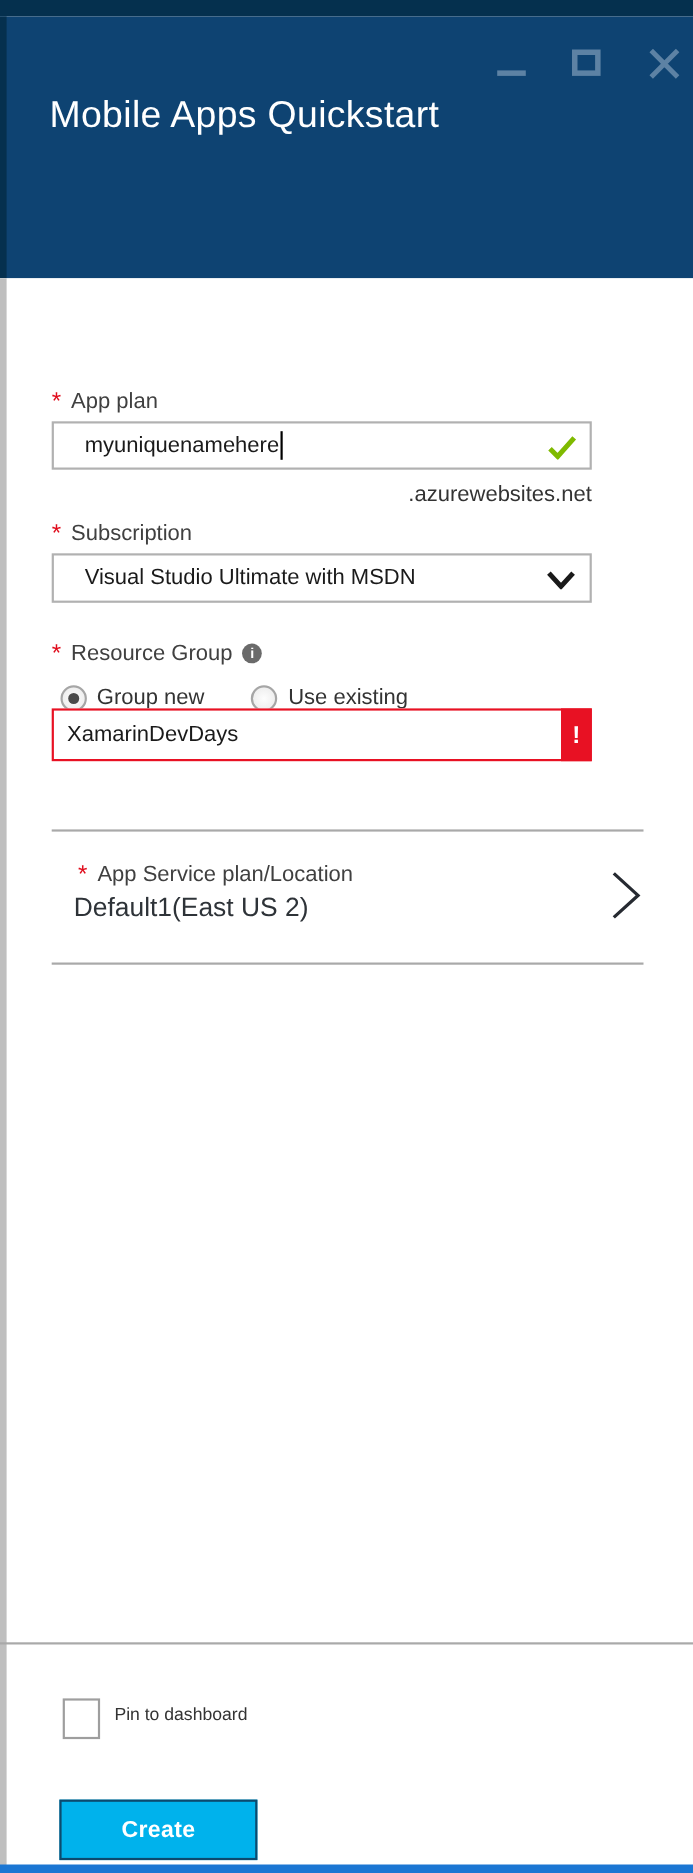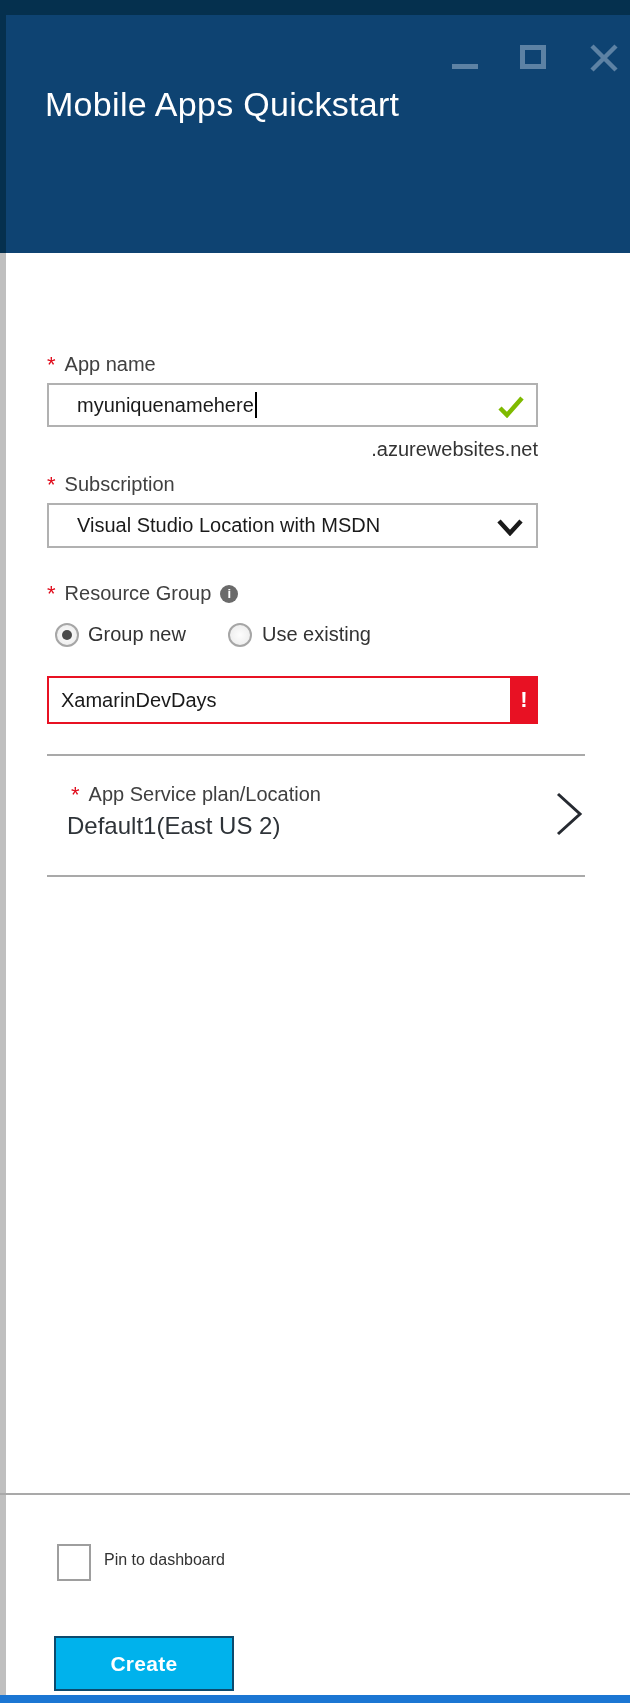--- a/index.html
+++ b/index.html
@@ -30,21 +30,21 @@
   .suffix{position:absolute;left:47px;width:491px;text-align:right;font-size:20px;color:#333;}
   .dropdown{cursor:pointer;}
   .dd-chevron{position:absolute;right:13px;top:14px;}
   .info-badge{display:inline-flex;align-items:center;justify-content:center;width:18px;height:18px;border-radius:50%;
               background:#6a6a6a;color:#fff;font-size:13px;font-weight:bold;margin-left:9px;vertical-align:2px;font-style:normal;}
   .radio-row{position:absolute;left:55px;top:622px;height:30px;}
   .radio{position:absolute;width:24px;height:24px;border-radius:50%;border:2px solid #a6a6a6;
          background:radial-gradient(#fdfdfd,#e9e9e9);top:1px;cursor:pointer;}
   .radio .dot{position:absolute;left:5px;top:5px;width:10px;height:10px;border-radius:50%;background:#4a4a4a;}
   .radio-label{position:absolute;top:1px;font-size:20px;color:#333;white-space:nowrap;cursor:pointer;}
-  .errorbox{position:absolute;left:47px;top:676px;width:491px;height:48px;border:2px solid #e81123;background:#fff;
+  .errorbox{position:absolute;left:47px;top:644px;width:491px;height:48px;border:2px solid #e81123;background:#fff;
             display:flex;align-items:center;padding:0 36px 0 12px;font-size:20px;color:#1a1a1a;}
   .error-badge{position:absolute;right:-2px;top:-2px;width:28px;height:48px;background:#e81123;color:#fff;
                display:flex;align-items:center;justify-content:center;font-size:22px;font-weight:bold;}
   .divider{position:absolute;height:2px;background:#a9a9a9;}
   .asp-value{position:absolute;left:67px;top:812px;font-size:24px;color:#2e3338;white-space:nowrap;}
   .chev-right{position:absolute;left:554px;top:792px;cursor:pointer;}
   .footer-divider{position:absolute;left:0;top:1493px;width:630px;height:2px;background:#a9a9a9;}
   .checkbox{position:absolute;left:57px;top:1544px;width:34px;height:37px;border:2px solid #9e9e9e;background:#fff;cursor:pointer;}
   .pin-label{position:absolute;left:104px;top:1551px;font-size:16px;color:#333;}
   .create-btn{position:absolute;left:54px;top:1636px;width:180px;height:55px;background:#00b2ec;border:2px solid #0c4a6e;
@@ -73,36 +73,36 @@
         <path d="M2 2 L26 26 M26 2 L2 26" stroke="#5d82a4" stroke-width="4.5" fill="none"></path>
       </svg>
     </div>
   </div>
 
   <div class="blade-body">
     <div class="body-left-edge"></div>
   </div>
 
   <div class="field-label" style="top:352px;">
-    <span class="req">*</span><span>App name</span>
+    <span class="req">*</span><span>App plan</span>
   </div>
   <div class="textbox" style="top:383px;">
     <span>myuniquenamehere</span>
       <span class="caret"></span>
     <svg class="check-icon" width="26" height="22" viewBox="0 0 26 22">
       <path d="M2 12 L9 19 L24 2" stroke="#7fba00" stroke-width="4.5" fill="none"></path>
     </svg>
   </div>
   <div class="suffix" style="top:438px;">.azurewebsites.net</div>
 
   <div class="field-label" style="top:472px;">
     <span class="req">*</span><span>Subscription</span>
   </div>
   <div class="textbox dropdown" style="top:503px;height:45px;">
-    <span>Visual Studio Location with MSDN</span>
+    <span>Visual Studio Ultimate with MSDN</span>
     <svg class="dd-chevron" width="26" height="17" viewBox="0 0 26 17">
       <path d="M2 2 L13 14 L24 2" stroke="#1a1a1a" stroke-width="4.5" fill="none"></path>
     </svg>
   </div>
 
   <div class="field-label" style="top:581px;">
     <span class="req">*</span><span>Resource Group</span><span class="info-badge">i</span>
   </div>
 
   <div class="radio-row">

